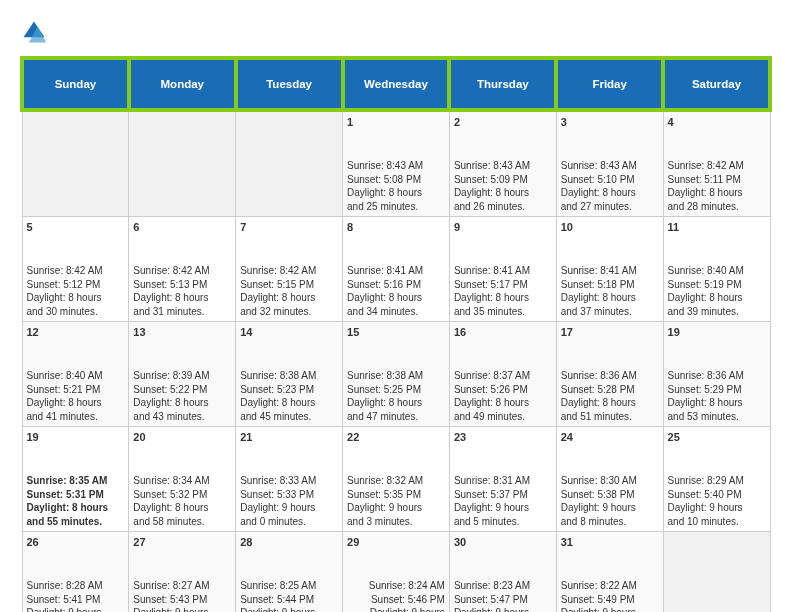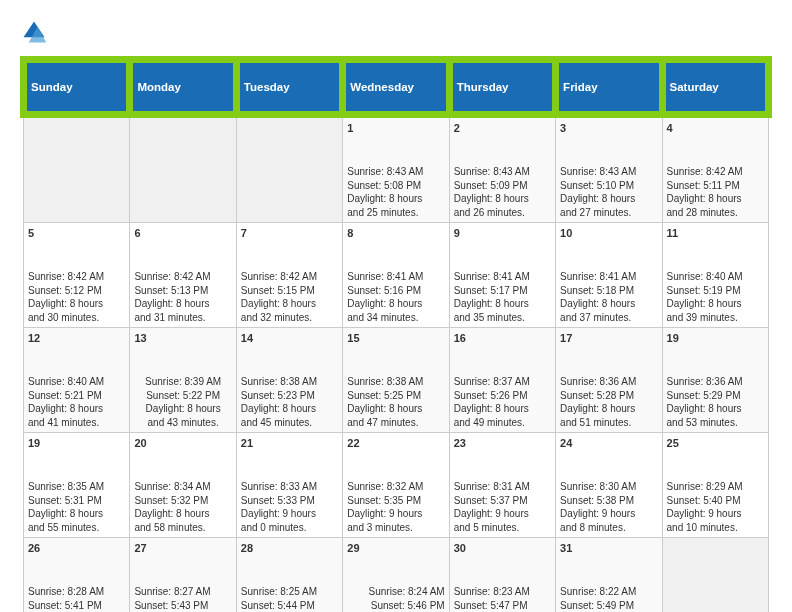--- a/index.html
+++ b/index.html
@@ -64,22 +64,22 @@
       border-collapse: collapse;
       flex: 1;
       table-layout: fixed;
     }
     .calendar thead th {
       background: #1a6db5;
       color: #fff;
       font-size: 11.5px;
       font-weight: bold;
       padding: 18px 4px;
-      text-align: left;
-      border: 7px solid #84cc16;
+      text-align: center;
+      border: 4px solid #84cc16;
     }
     .calendar tbody td {
       border: 1px solid #ccc;
       vertical-align: top;
       padding: 4px 4px 3px 4px;
       font-size: 9.5px;
       color: #333;
       height: 88px;
     }
     .calendar tbody tr:nth-child(odd) td {
@@ -225,21 +225,21 @@
         <tr>
           <td>
             <span class="day-num">12</span>
             <div class="cell-text" style="white-space: pre-line;">Sunrise: 8:40 AM
 Sunset: 5:21 PM
 Daylight: 8 hours
 and 41 minutes.</div>
           </td>
           <td>
             <span class="day-num">13</span>
-            <div class="cell-text" style="white-space: pre-line; text-align: center;">Sunrise: 8:39 AM
+            <div class="cell-text" style="white-space: pre-line;">Sunrise: 8:39 AM
 Sunset: 5:22 PM
 Daylight: 8 hours
 and 43 minutes.</div>
           </td>
           <td>
             <span class="day-num">14</span>
             <div class="cell-text" style="white-space: pre-line;">Sunrise: 8:38 AM
 Sunset: 5:23 PM
 Daylight: 8 hours
 and 45 minutes.</div>
@@ -269,21 +269,21 @@
             <span class="day-num">19</span>
             <div class="cell-text" style="white-space: pre-line;">Sunrise: 8:36 AM
 Sunset: 5:29 PM
 Daylight: 8 hours
 and 53 minutes.</div>
           </td>
         </tr>
         <tr>
           <td>
             <span class="day-num">19</span>
-            <div class="cell-text" style="white-space: pre-line;">Sunrise: 8:35 AM
+            <div class="cell-text" style="white-space: pre-line; font-weight: bold;">Sunrise: 8:35 AM
 Sunset: 5:31 PM
 Daylight: 8 hours
 and 55 minutes.</div>
           </td>
           <td>
             <span class="day-num">20</span>
             <div class="cell-text" style="white-space: pre-line;">Sunrise: 8:34 AM
 Sunset: 5:32 PM
 Daylight: 8 hours
 and 58 minutes.</div>

